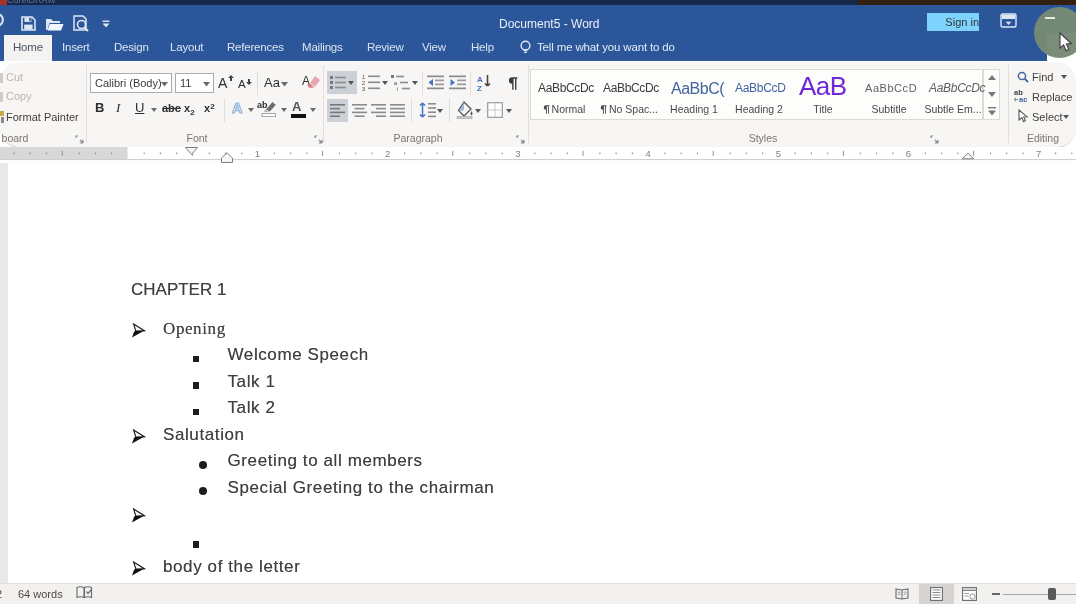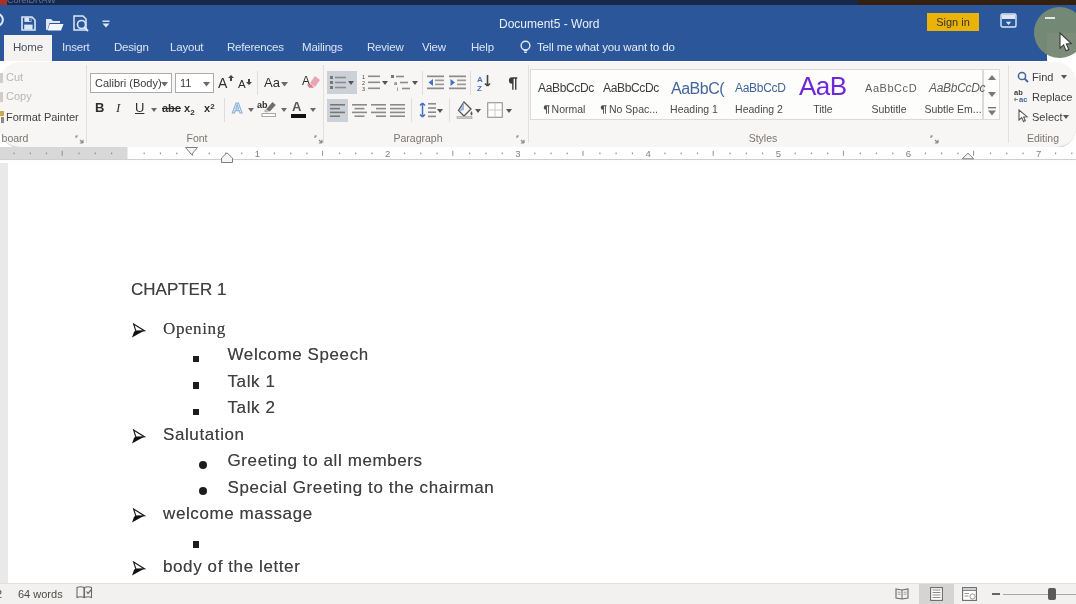--- a/index.html
+++ b/index.html
@@ -7,21 +7,21 @@
 #stage { position:relative; width:1076px; height:604px; background:#fff; overflow:hidden; }
 .abs { position:absolute; }
 
 #topstrip { left:0; top:0; width:1076px; height:5px; background:#16294a; overflow:hidden; }
 #topstrip .brown { position:absolute; left:858px; top:0; width:218px; height:5px; background:#33200f; }
 #topstrip .red { position:absolute; left:0; top:0; width:7px; height:5px; background:#a93226; }
 #topstrip .ttxt { position:absolute; left:7px; top:-5px; color:#5e739f; font-size:9px; }
 
 #titlebar { left:0; top:5px; width:1076px; height:28px; background:#2b579a;padding-left:38px; }
 #titletext { position:absolute; left:499px; top:12px; color:#e9eef8; font-size:12px; }
-#signin { position:absolute; left:927px; top:8px; width:52px; height:18px; background:#eab308; color:#333; font-size:11px; text-align:center; line-height:18px; }
+#signin { position:absolute; left:927px; top:8px; width:52px; height:18px; background:#7dd3fc; color:#333; font-size:11px; text-align:right; line-height:18px; }
 
 #tabrow { left:0; top:33px; width:1047px; height:28px; background:#2b579a; }
 #hometab { position:absolute; left:4px; top:2px; width:48px; height:26px; background:#f4f3f1; }
 .tab { position:absolute; top:8px; color:#d9e3f3; font-size:11.5px; letter-spacing:-0.2px; }
 #telltext { position:absolute; left:537px; top:8px; color:#e4ebf7; font-size:11.5px; letter-spacing:-0.15px; }
 
 #ribbon { left:0; top:62px; width:1076px; height:86px; background:#f7f6f5; border-bottom:1px solid #d5d2cf;border-radius:20px; }
 .gdiv { position:absolute; top:3px; width:1px; height:78px; background:#e2dfdc; }
 .glabel { position:absolute; top:70px; font-size:10.5px; color:#7a756f; width:120px; margin-left:-60px; text-align:center; }
 .graytxt { color:#b9b6b3 !important; }
@@ -488,21 +488,20 @@
       </svg>
     <div class="dline" style="left:163px; top:258.9px;">Salutation</div>
     <div class="rd" style="left:199px; top:297.7px;"></div>
     <div class="dline" style="left:227.5px; top:285.4px;">Greeting to all members</div>
     <div class="rd" style="left:199px; top:324.2px;"></div>
     <div class="dline" style="left:227.5px; top:311.9px;">Special Greeting to the chairman</div>
     <svg class="arw" style="left:130.5px; top:345.2px;">
         <use href="#arwp"></use>
         <use href="#arwp2"></use>
       </svg>
-    <div class="dline" style="left:163px; top:338.4px;">welcome massage</div>
     <div class="sq" style="left:192.8px; top:378.3px;"></div>
     <svg class="arw" style="left:130.5px; top:398.2px;">
         <use href="#arwp"></use>
         <use href="#arwp2"></use>
       </svg>
     <div class="dline" style="left:163px; top:391.4px;">body of the letter</div>
     <svg width="0" height="0">
         <defs>
       <path id="arwp" d="M2.6 0.9 L13.4 7.7 L4.9 8.1 Z" fill="#fefefe" stroke="#1a1a1a" stroke-width="1.15" stroke-linejoin="miter"></path>
       <path id="arwp2" d="M4.7 8.0 L13.5 7.6 L1.0 14.6 L3.2 8.6 Z" fill="#111"></path>

